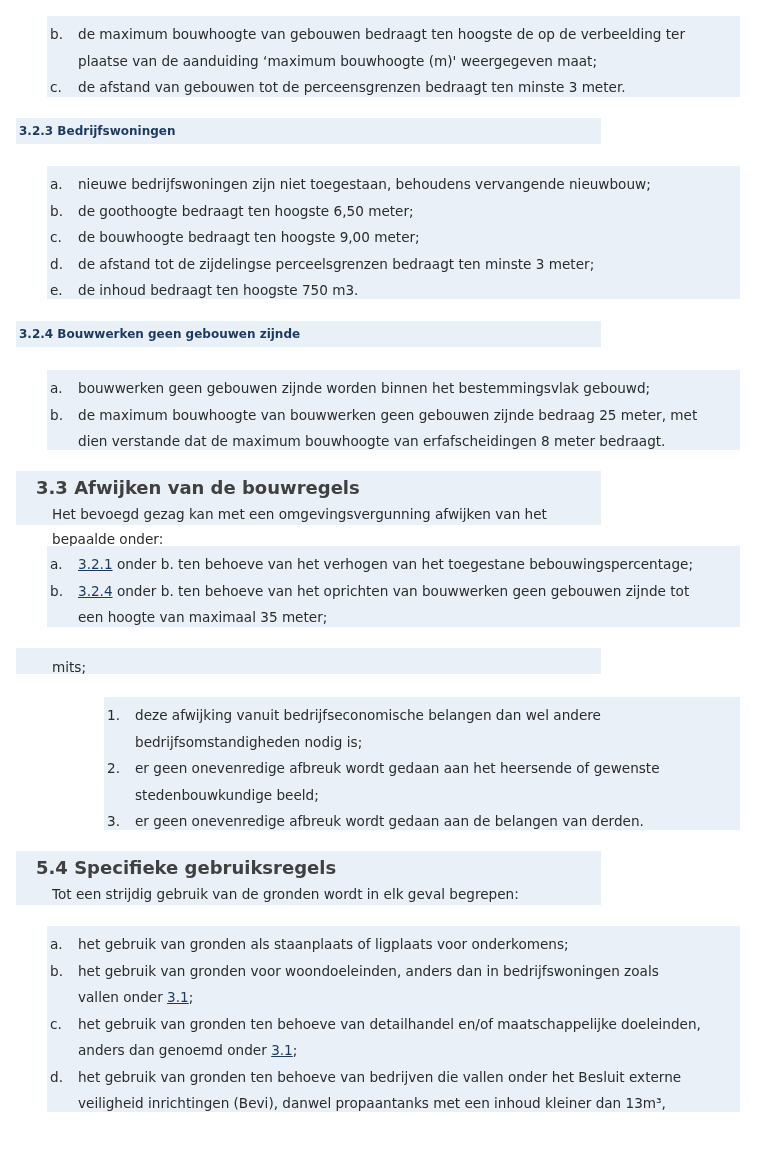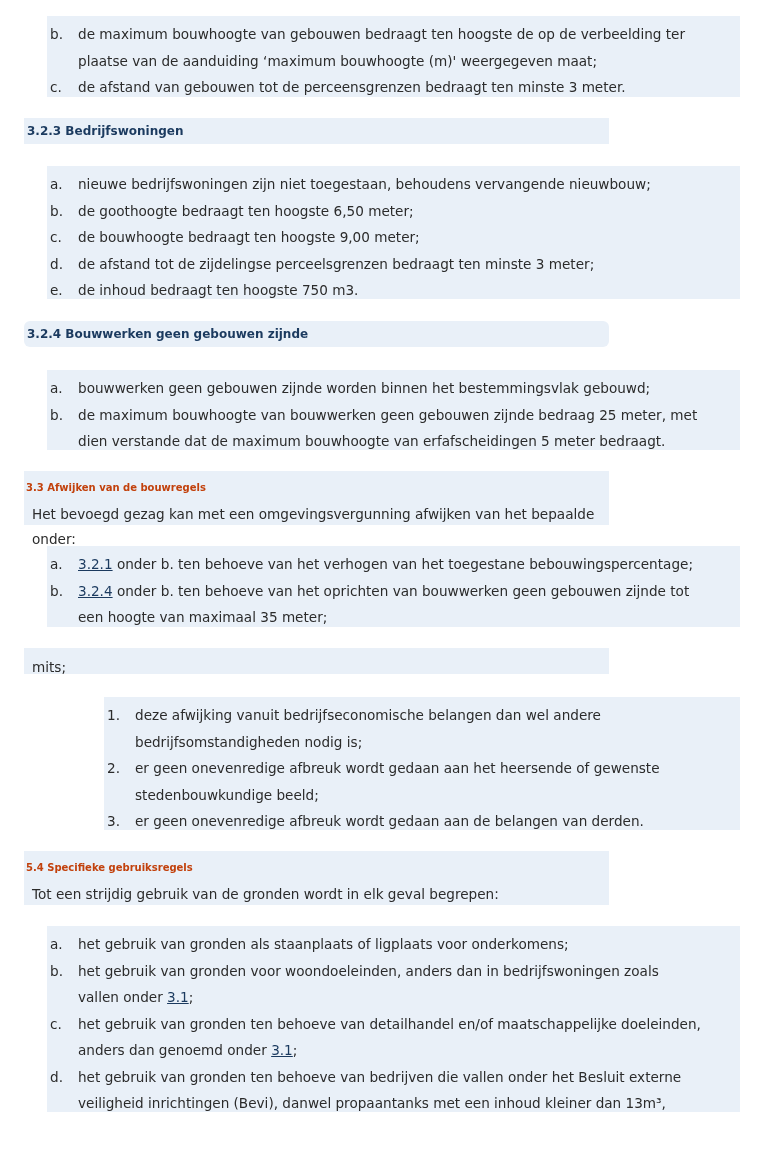--- a/index.html
+++ b/index.html
@@ -1,27 +1,27 @@
 <!DOCTYPE html>
 <html><head>
 <meta charset="utf-8">
 <style>
   html, body { margin: 0; padding: 0; background: #ffffff; }
   body { width: 777px; height: 1176px; position: relative; overflow: hidden;
          font-family: "DejaVu Sans", sans-serif; color: #2b2b2b; font-size: 13.6px; }
   .box { position: absolute; background: #e9f0f8; box-sizing: border-box; }
   .list { left: 47px; width: 693px; }
-  .full { left: 24px; width: 585px; }
+  .full { left: 16px; width: 585px; }
   .num { left: 104px; width: 636px; }
   .li { position: relative; padding-left: 31px; line-height: 26.5px; }
   .li .mark { position: absolute; left: 3px; top: 0; }
   .num .li { padding-left: 31px; }
   .subhead { font-weight: bold; color: #1b3a5f; font-size: 12px; line-height: 26px; padding-left: 3px; }
-  .head { font-weight: bold; color: #c2410c; font-size: 10px; line-height: 28px; padding-left: 2px; }
-  .para { line-height: 25px; padding-left: 8px; }
+  .head { font-weight: bold; color: #404040; font-size: 18px; line-height: 28px; padding-left: 20px; }
+  .para { line-height: 25px; padding-left: 8px; margin-left: 28px; }
   a.ref { color: #1b3a5f; }
 </style>
 </head>
 <body>
 
 <div class="box list" style="top:16px;height:81px;padding-top:5px;">
   <div class="li">
     <span class="mark">b.</span>
     <div>de maximum bouwhoogte van gebouwen bedraagt ten hoogste de op de verbeelding ter</div>
     <div>plaatse van de aanduiding ‘maximum bouwhoogte (m)' weergegeven maat;</div>
@@ -36,32 +36,32 @@
   <div class="subhead">3.2.3 Bedrijfswoningen</div>
 </div>
 <div class="box list" style="top:166px;height:133px;padding-top:5px;">
   <div class="li"><span class="mark">a.</span><span>nieuwe bedrijfswoningen zijn niet toegestaan, behoudens vervangende nieuwbouw;</span></div>
   <div class="li"><span class="mark">b.</span><span>de goothoogte bedraagt ten hoogste 6,50 meter;</span></div>
   <div class="li"><span class="mark">c.</span><span>de bouwhoogte bedraagt ten hoogste 9,00 meter;</span></div>
   <div class="li"><span class="mark">d.</span><span>de afstand tot de zijdelingse perceelsgrenzen bedraagt ten minste 3 meter;</span></div>
   <div class="li"><span class="mark">e.</span><span>de inhoud bedraagt ten hoogste 750 m3.</span></div>
 </div>
 
-<div class="box full" style="top:321px;height:26px;border-radius:6px;">
+<div class="box full" style="top:321px;height:26px;">
   <div class="subhead">3.2.4 Bouwwerken geen gebouwen zijnde</div>
 </div>
 <div class="box list" style="top:370px;height:80px;padding-top:5px;">
   <div class="li">
     <span class="mark">a.</span>
     <div>bouwwerken geen gebouwen zijnde worden binnen het bestemmingsvlak gebouwd;</div>
   </div>
   <div class="li">
     <span class="mark">b.</span>
     <div>de maximum bouwhoogte van bouwwerken geen gebouwen zijnde bedraag 25 meter, met</div>
-    <div>dien verstande dat de maximum bouwhoogte van erfafscheidingen 5 meter bedraagt.</div>
+    <div>dien verstande dat de maximum bouwhoogte van erfafscheidingen 8 meter bedraagt.</div>
   </div>
 </div>
 
 <div class="box full" style="top:471px;height:54px;padding-top:3px;">
   <div class="head">3.3 Afwijken van de bouwregels</div>
   <div class="para">Het bevoegd gezag kan met een omgevingsvergunning afwijken van het bepaalde onder:</div>
 </div>
 <div class="box list" style="top:546px;height:81px;padding-top:5px;">
   <div class="li">
     <span class="mark">a.</span>

